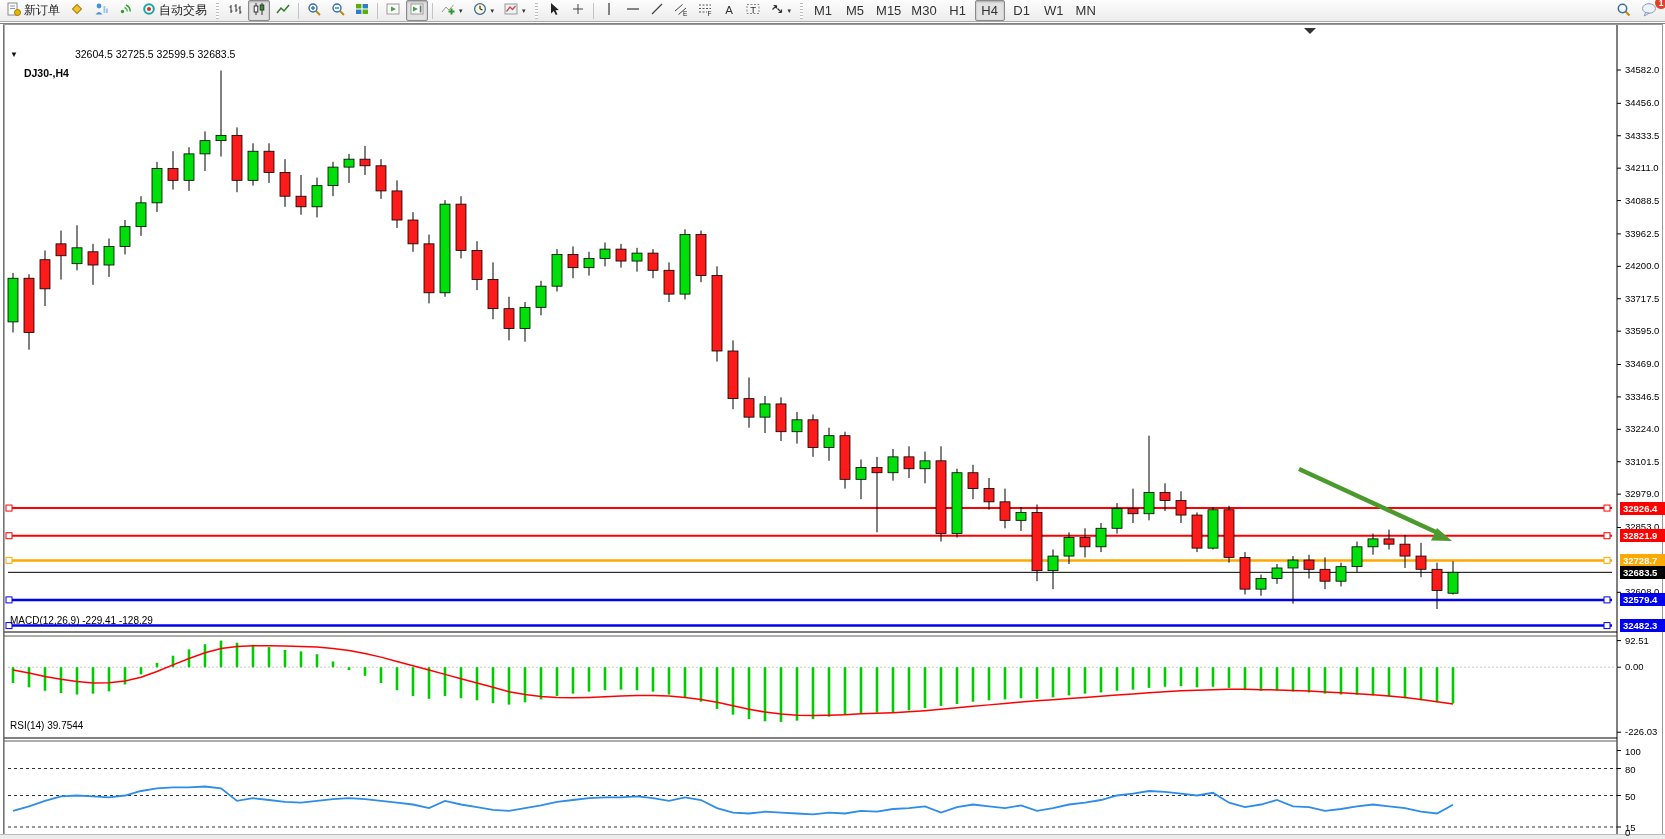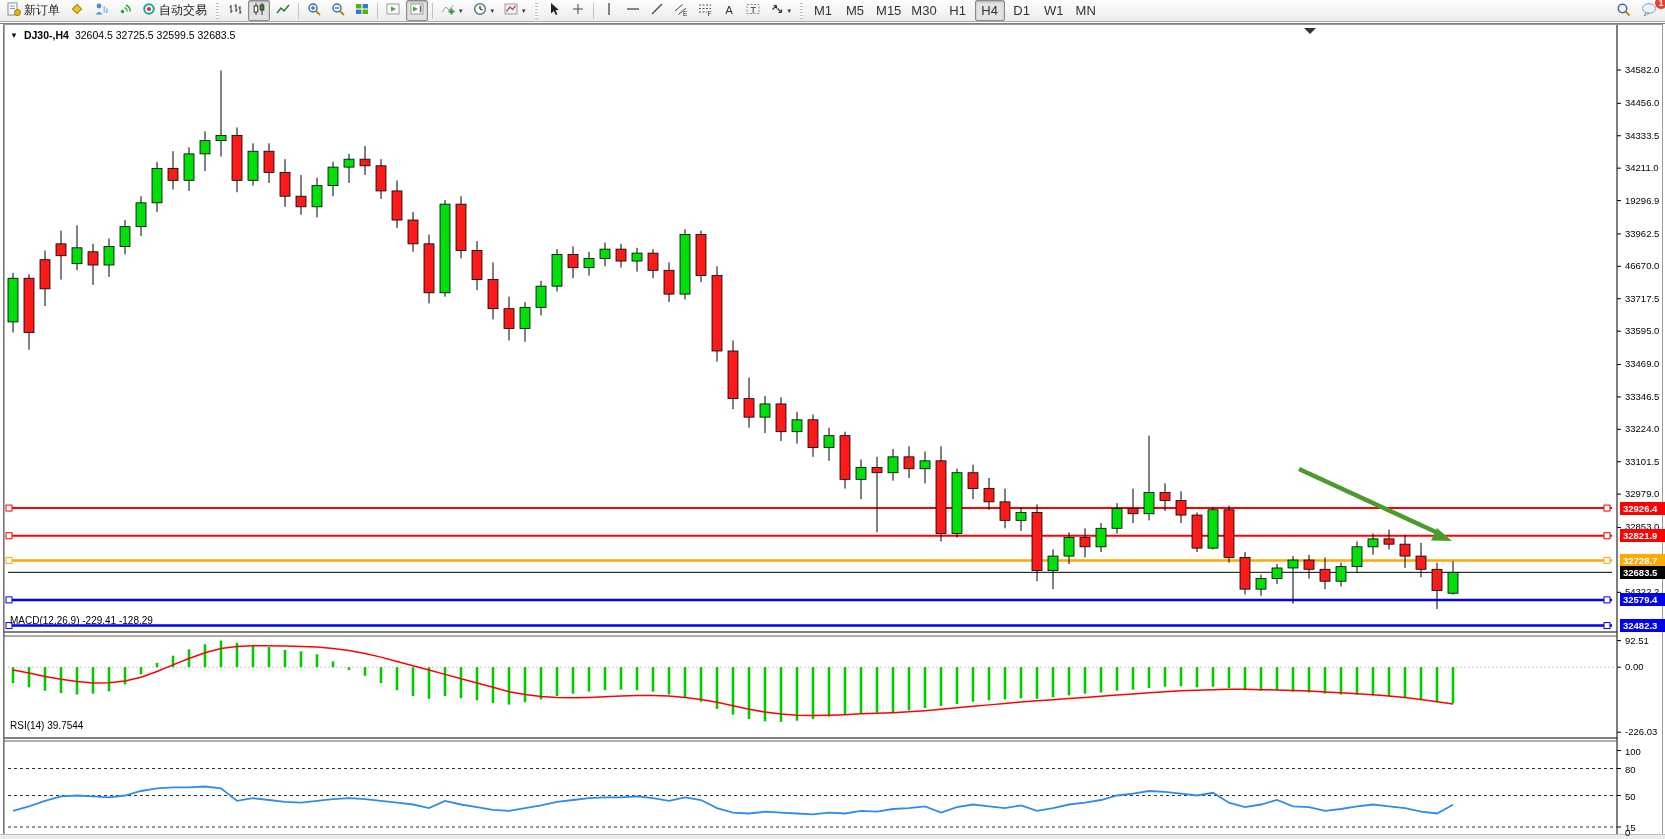--- a/index.html
+++ b/index.html
@@ -18,21 +18,21 @@
   #tb-right{margin-left:auto;display:flex;align-items:center;}
   .badge{position:absolute;top:-4px;right:-6px;width:12px;height:12px;border-radius:50%;
     background:#e5402e;color:#fff;font-size:8.5px;font-weight:bold;display:flex;align-items:center;justify-content:center;}
   
   #chartwin{position:absolute;left:0;top:23px;width:1665px;height:811px;background:#fff;
     border-top:1px solid #808080;box-sizing:border-box;}
   #svgbox{position:absolute;left:0;top:0;}
   .overlay{position:absolute;z-index:10;font-size:10.5px;color:#000;white-space:nowrap;}
   #chart-title{left:10px;top:5px;display:flex;align-items:center;gap:6px;}
   #chart-title .tri{font-size:8px;color:#111;}
-  #chart-title b{font-weight:bold;font-size:10.5px;}
+  #chart-title b{font-weight:bold;font-size:10.5px;margin-top:38px;}
   #macd-label{left:10px;top:591px;font-size:10px;}
   #rsi-label{left:10px;top:696px;font-size:10px;}
   .ax-label{position:absolute;font-size:9.5px;color:#000;white-space:nowrap;z-index:5;}
   .price-tag{position:absolute;left:1620px;width:44px;height:13px;line-height:13px;z-index:8;
     color:#fff;font-size:9.5px;font-weight:bold;padding-left:3px;}
   #bottom-strip{position:absolute;left:0;top:834px;width:1665px;height:5px;background:#ececec;border-top:1px solid #bdbdbd;}
   svg text{font-family:"Liberation Sans",sans-serif;}
 </style>
 </head>
 <body>
@@ -616,32 +616,32 @@
     <div class="overlay" id="rsi-label">
       <span>RSI(14)</span>
       <span>39.7544</span>
     </div>
 
     <div id="axis-labels">
         <div class="ax-label" style="left:1625px;top:40px">34582.0</div>
         <div class="ax-label" style="left:1625px;top:73.33959999999999px">34456.0</div>
         <div class="ax-label" style="left:1625px;top:105.7531px">34333.5</div>
         <div class="ax-label" style="left:1625px;top:138.16660000000002px">34211.0</div>
-        <div class="ax-label" style="left:1625px;top:170.5801px">19296.9</div>
+        <div class="ax-label" style="left:1625px;top:170.5801px">34088.5</div>
         <div class="ax-label" style="left:1625px;top:203.9197px">33962.5</div>
-        <div class="ax-label" style="left:1625px;top:236.3332px">46670.0</div>
+        <div class="ax-label" style="left:1625px;top:236.3332px">24200.0</div>
         <div class="ax-label" style="left:1625px;top:268.74670000000003px">33717.5</div>
         <div class="ax-label" style="left:1625px;top:301.1602px">33595.0</div>
         <div class="ax-label" style="left:1625px;top:334.4998px">33469.0</div>
         <div class="ax-label" style="left:1625px;top:366.9133px">33346.5</div>
         <div class="ax-label" style="left:1625px;top:399.3268px">33224.0</div>
         <div class="ax-label" style="left:1625px;top:431.7403px">33101.5</div>
         <div class="ax-label" style="left:1625px;top:464.1538px">32979.0</div>
         <div class="ax-label" style="left:1625px;top:497.4934px">32853.0</div>
-        <div class="ax-label" style="left:1625px;top:562.3204px">54322.2</div>
+        <div class="ax-label" style="left:1625px;top:562.3204px">32608.0</div>
         <div class="price-tag" style="top:477.57175999999964px;background:#FF0000">32926.4</div>
         <div class="price-tag" style="top:505.2224599999996px;background:#FF0000">32821.9</div>
         <div class="price-tag" style="top:529.8831799999998px;background:#FFA800">32728.7</div>
         <div class="price-tag" style="top:541.8431px;background:#000000">32683.5</div>
         <div class="price-tag" style="top:569.3879599999996px;background:#0000F0">32579.4</div>
         <div class="price-tag" style="top:595.0806200000002px;background:#0000F0">32482.3</div>
         <div class="ax-label" style="left:1625px;top:610.5941240000001px">92.51</div>
         <div class="ax-label" style="left:1625px;top:637.2px">0.00</div>
         <div class="ax-label" style="left:1625px;top:702.206228px">-226.03</div>
         <div class="ax-label" style="left:1625px;top:721.5px">100</div>

